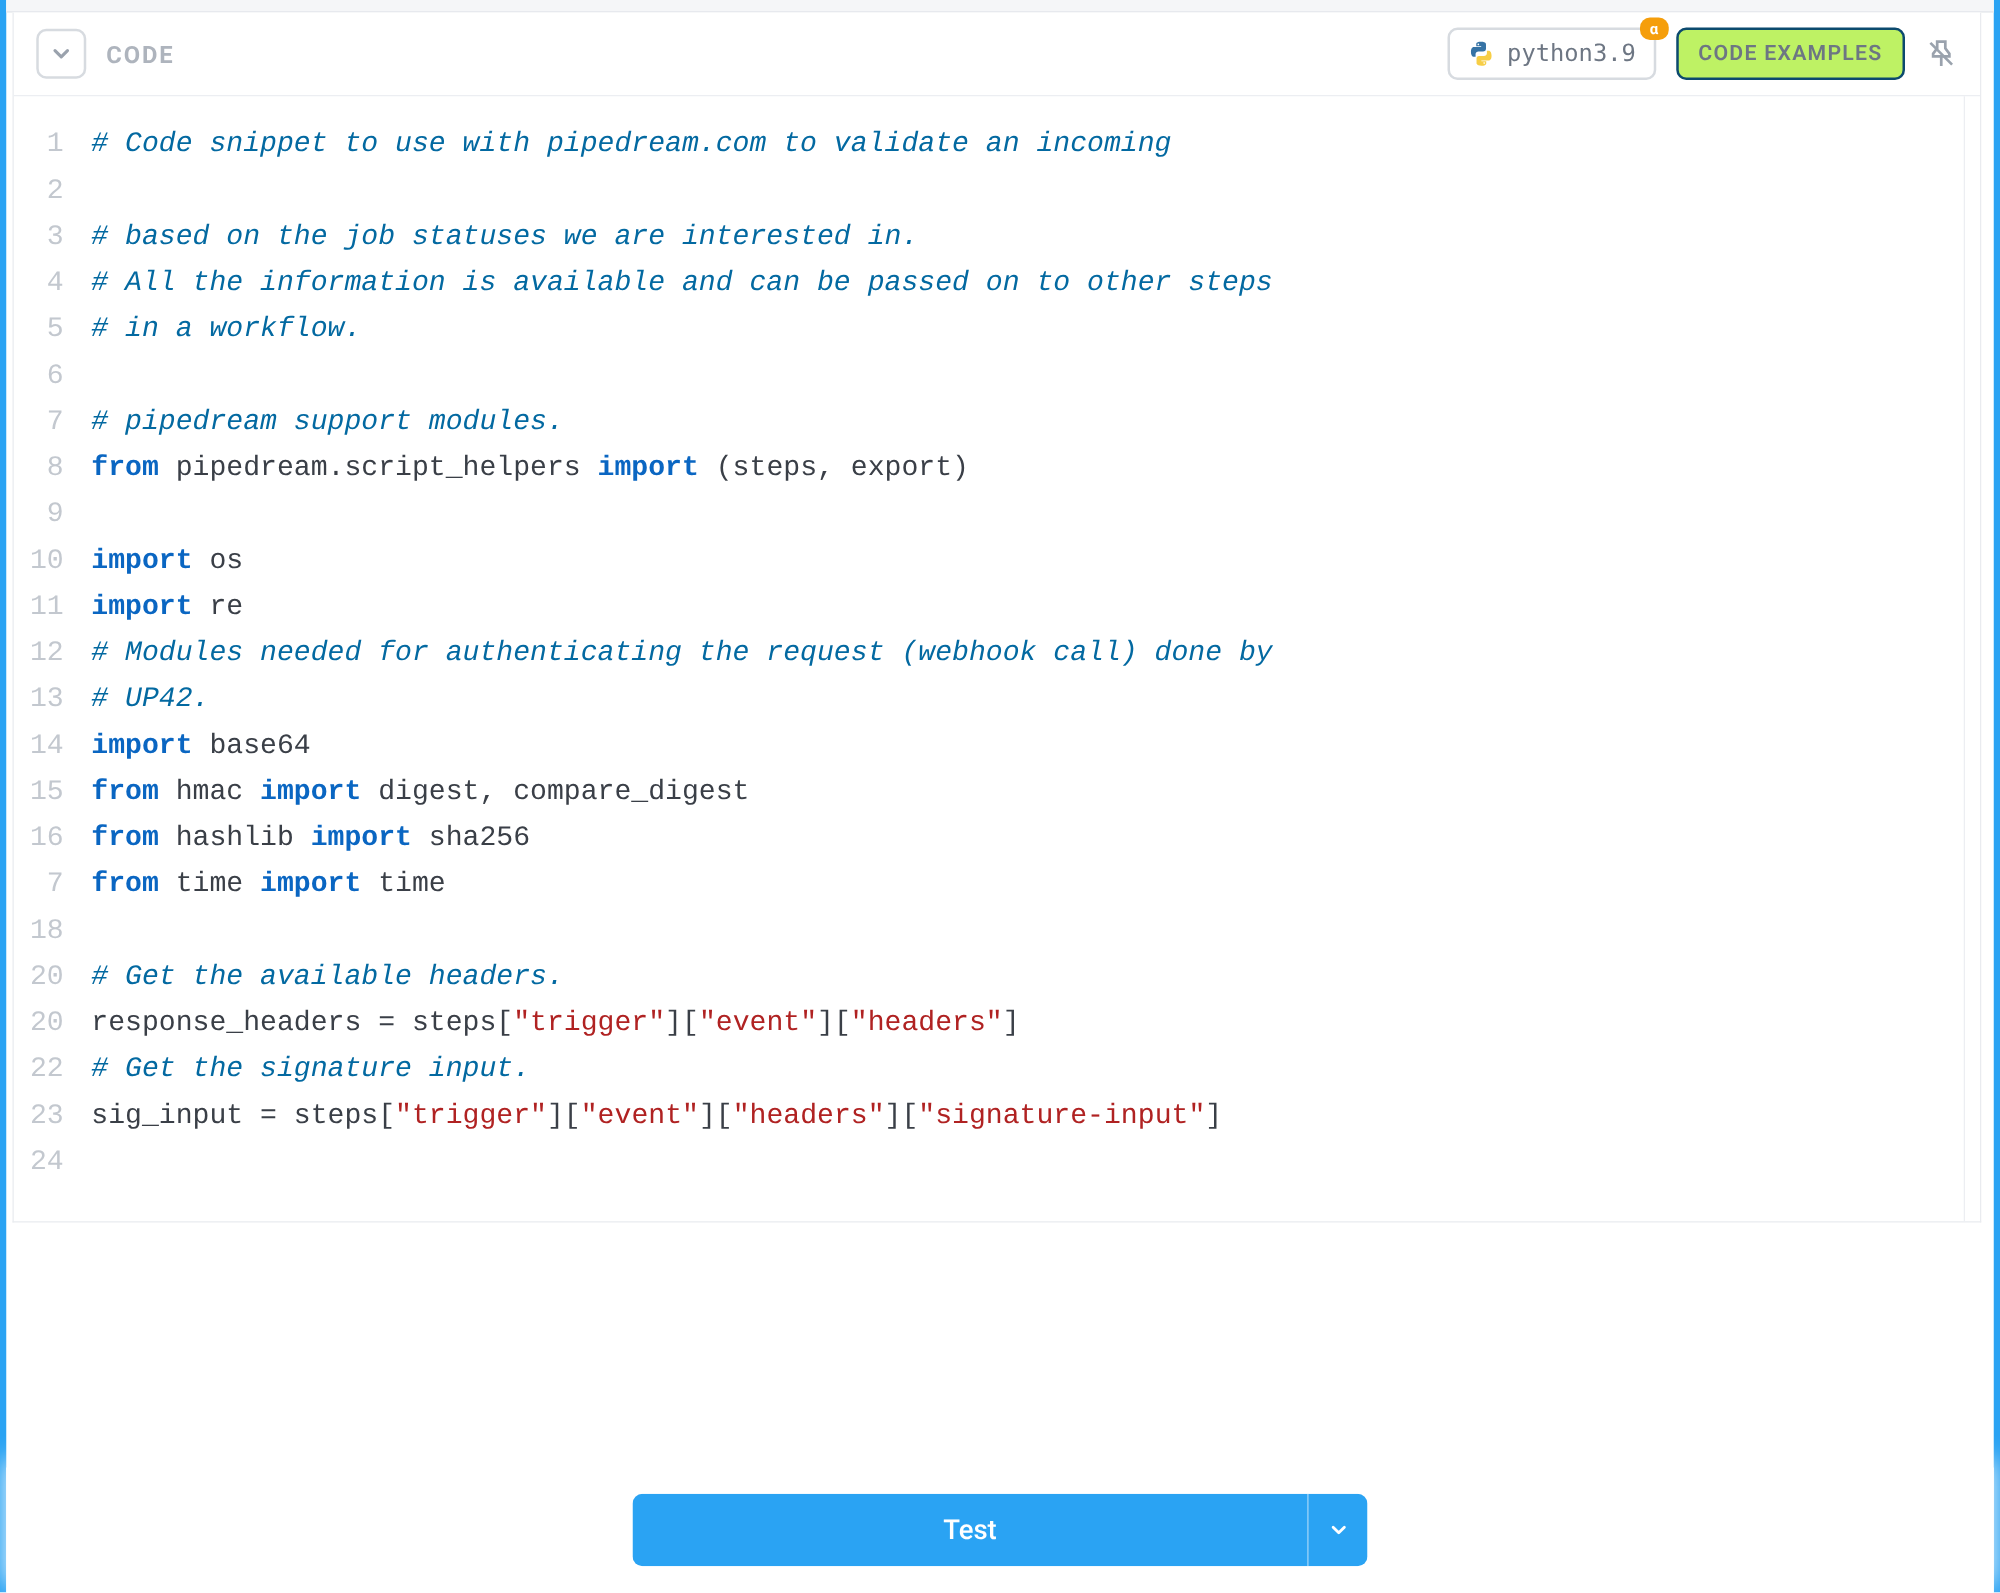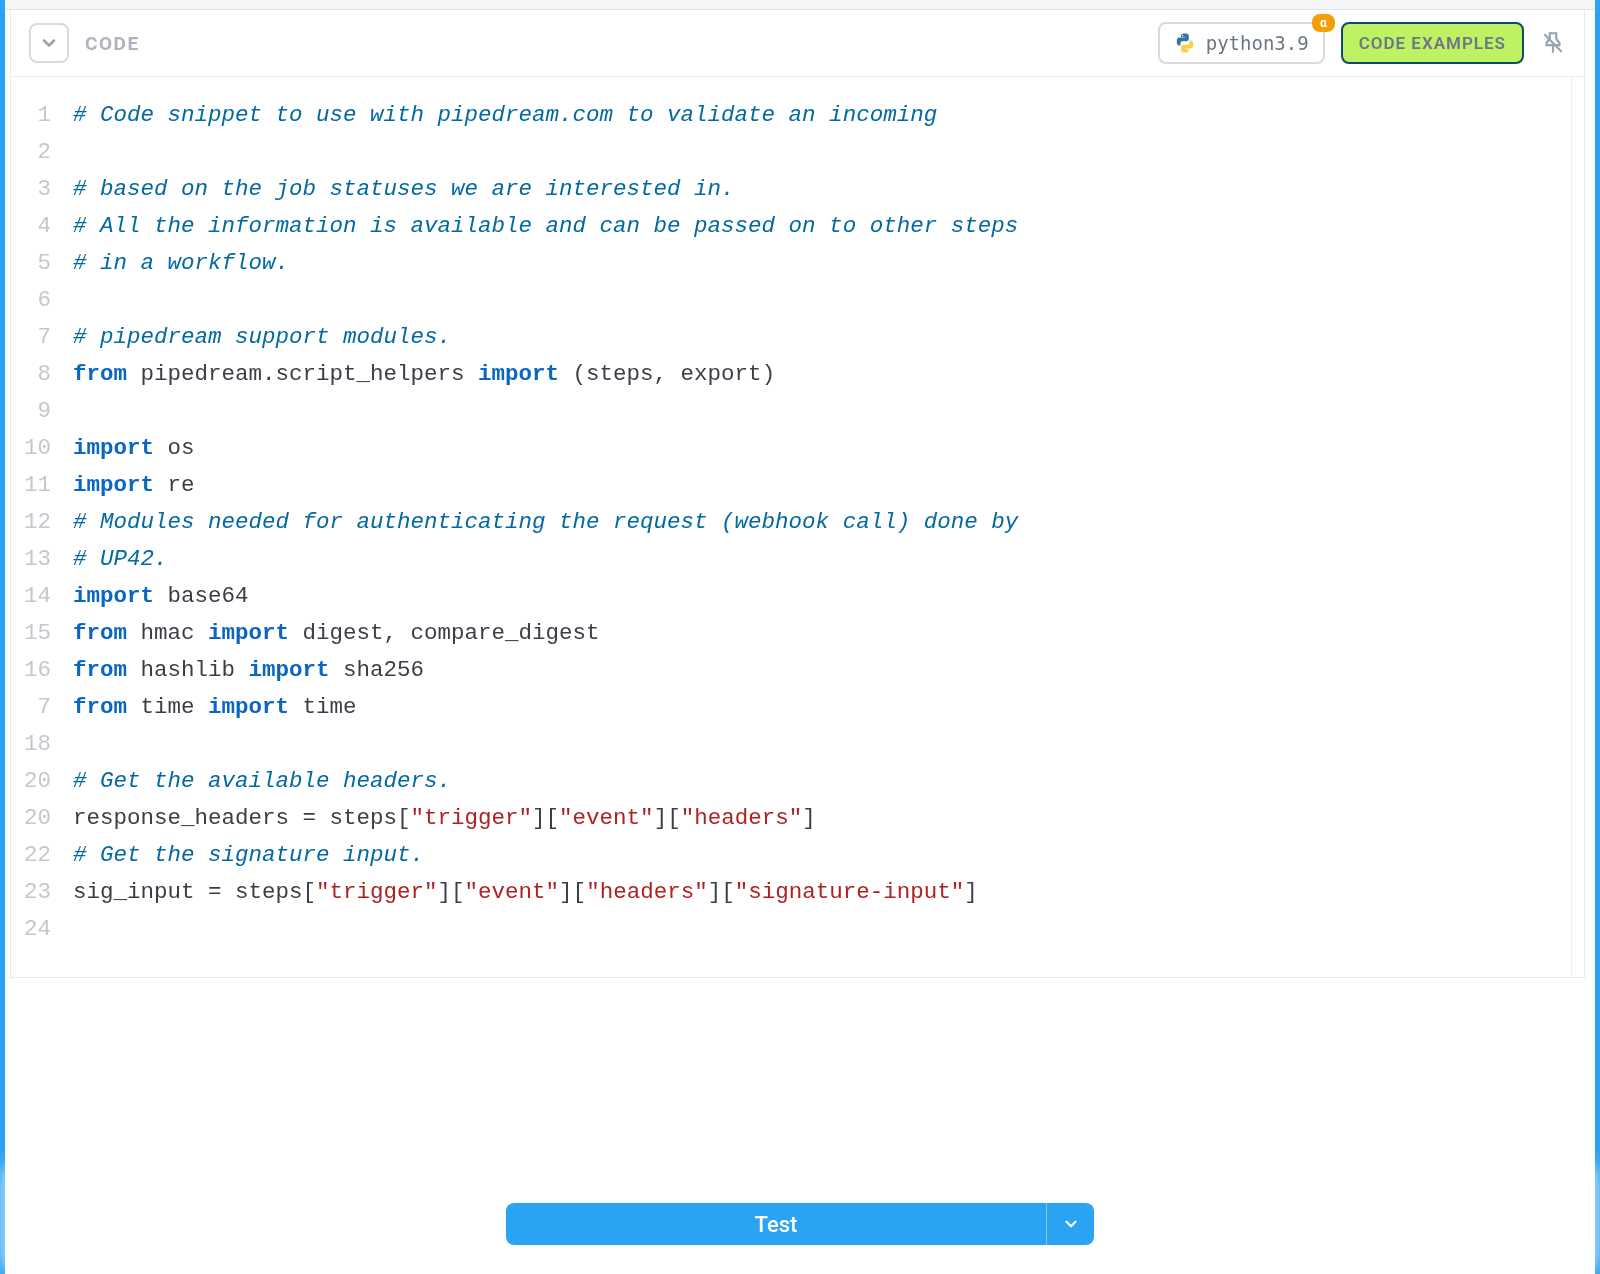--- a/index.html
+++ b/index.html
@@ -105,21 +105,21 @@
   .bottom-bar {
     position: absolute;
     left: 0; right: 0; bottom: 0;
     height: 100px;
     background: #fff;
     display: flex; align-items: center; justify-content: center;
     box-shadow: 0 -6px 18px rgba(255,255,255,0.95);
   }
   .test-btn {
     display: flex; align-items: stretch;
-    height: 42px;
+    height: 58px;
     border-radius: 8px;
     overflow: hidden;
     cursor: pointer;
     box-shadow: 0 0 0 0 rgba(0,0,0,0);
   }
   .test-main {
     background: #2aa3f3;
     color: #fff;
     font-size: 22px;
     font-weight: 500;

